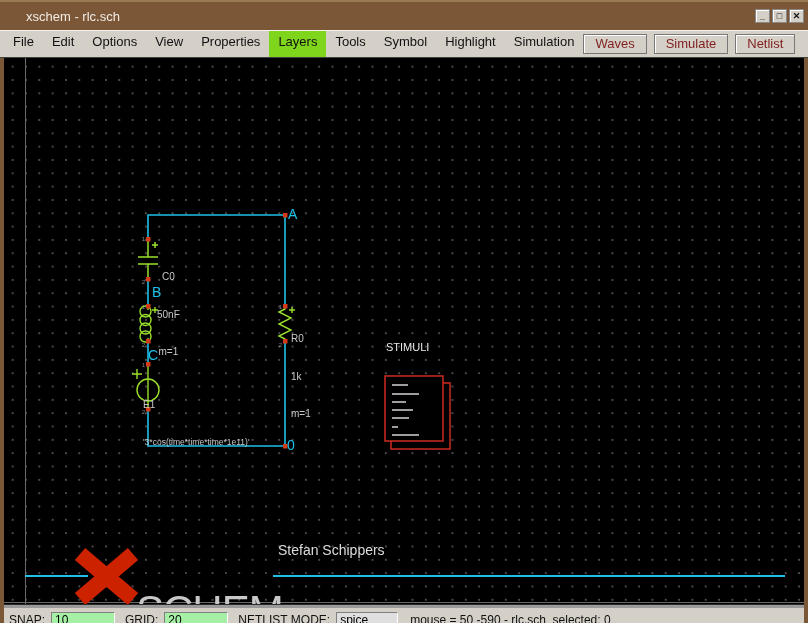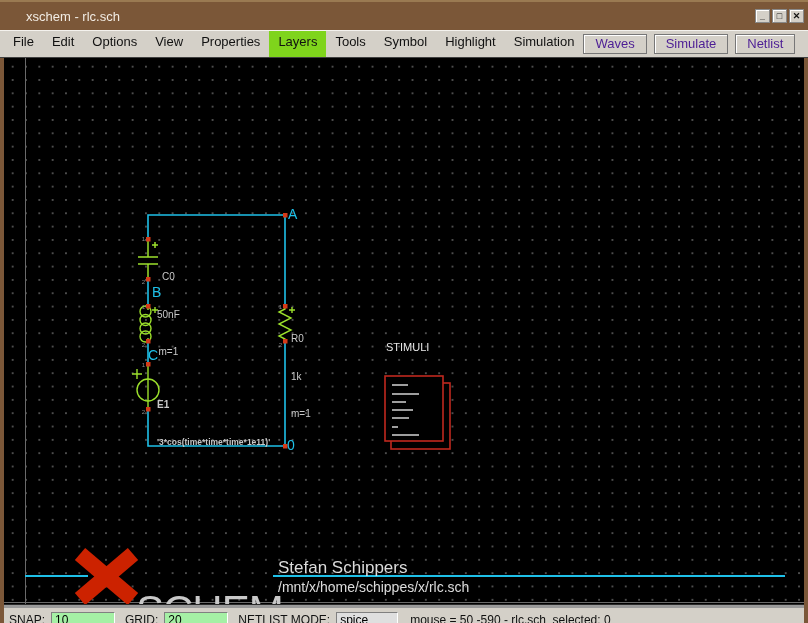--- a/index.html
+++ b/index.html
@@ -26,38 +26,38 @@
   .menubar {
     height:28px; background:#d4d0c8; display:flex; align-items:stretch;
     border-top:1px solid #f4f2ee; border-bottom:1px solid #404040;
     font-size:13px; color:#111; padding-left:4px;
   }
   .menu-item { padding:3px 9px 0 9px; }
   .menu-item.hl { background:#7fd41c; }
   .menu-right { margin-left:auto; display:flex; align-items:center; gap:7px; padding-right:4px; }
   .mbtn {
     background:#d4d0c8; border:1px solid #777; box-shadow:inset 1px 1px 0 #fff;
-    padding:1px 11px 2px 11px; font-size:13px; color:#4c1d95;
+    padding:1px 11px 2px 11px; font-size:13px; color:#7f1d1d;
   }
   .mhelp { padding:1px 6px; font-size:13px; color:#111; }
   
   .canvas {
     position:relative; width:800px; height:546px; margin:0 4px;
     background-color:#000;
     background-image:radial-gradient(circle, #4d4d4d 0.8px, transparent 1.3px);
     background-size:13.33px 13.33px; background-position:2px 2px;
     overflow:hidden;
   }
   .canvas svg { position:absolute; left:0; top:0; }
   .clabel { position:absolute; color:#c9c9c9; font-size:10px; line-height:1.25; white-space:pre; }
   .nlabel { position:absolute; color:#1ec0e8; font-size:14px; line-height:1; }
   .formula { font-size:8.5px; }
   .stimuli-label { position:absolute; color:#e8e8e8; font-size:11px; }
   .schem-text { position:absolute; left:132px; top:529px; font-size:42px; letter-spacing:-1px; color:#c8c8c8; }
-  .credit-author { position:absolute; left:274px; top:500px; font-size:17px; color:#dcdcdc; }
+  .credit-author { position:absolute; left:274px; top:484px; font-size:14px; color:#dcdcdc; }
   .credit-path { position:absolute; left:274px; top:521px; font-size:14px; color:#dcdcdc; }
   
   .sep { height:4px; background:#9a9a9a; border-top:1px solid #2a2a2a; margin:0 4px; }
   .statusbar {
     height:24px; margin:0 4px; background:#d4d0c8; display:flex; align-items:center;
     gap:6px; padding:0 5px; font-size:12px; color:#111;
   }
   .sinput {
     height:17px; border:1px solid; border-color:#808080 #fff #fff #808080;
     font-size:12px; padding:0 3px; font-family:"Liberation Sans", sans-serif;
@@ -197,35 +197,34 @@
     <span class="nlabel" style="left:284px; top:149px;">A</span>
     <span class="nlabel" style="left:148px; top:227px;">B</span>
     <span class="nlabel" style="left:144px; top:290px;">C</span>
     <span class="nlabel" style="left:283px; top:380px;">0</span>
 
     <div class="clabel" style="left:153px; top:188px;text-align:center;">
       <div>C0</div>
       <div>50nF</div>
       <div>m=1</div>
     </div>
-    <div class="clabel" style="left:153px; top:316px;font-weight:bold;">
+    <div class="clabel" style="left:139px; top:316px;">
       <div>E1</div>
       <div class="formula">'3*cos(time*time*time*1e11)'</div>
     </div>
     <div class="clabel" style="left:287px; top:250px;">
       <div>R0</div>
       <div>1k</div>
       <div>m=1</div>
     </div>
 
     <span class="stimuli-label" style="left:382px; top:283px;">STIMULI</span>
 
     <span class="schem-text">SCHEM</span>
     <span class="credit-author">Stefan Schippers</span>
-    <span class="credit-path">/mnt/x/home/schippes/x/rlc.sch</span>
   </div>
 
   <div class="sep"></div>
 
   <div class="statusbar">
     <span>SNAP:</span>
     <input class="sinput green" value="10" style="">
     <span class="sb-label">GRID:</span>
     <input class="sinput green" value="20" style="">
     <span class="sb-label">NETLIST MODE:</span>

